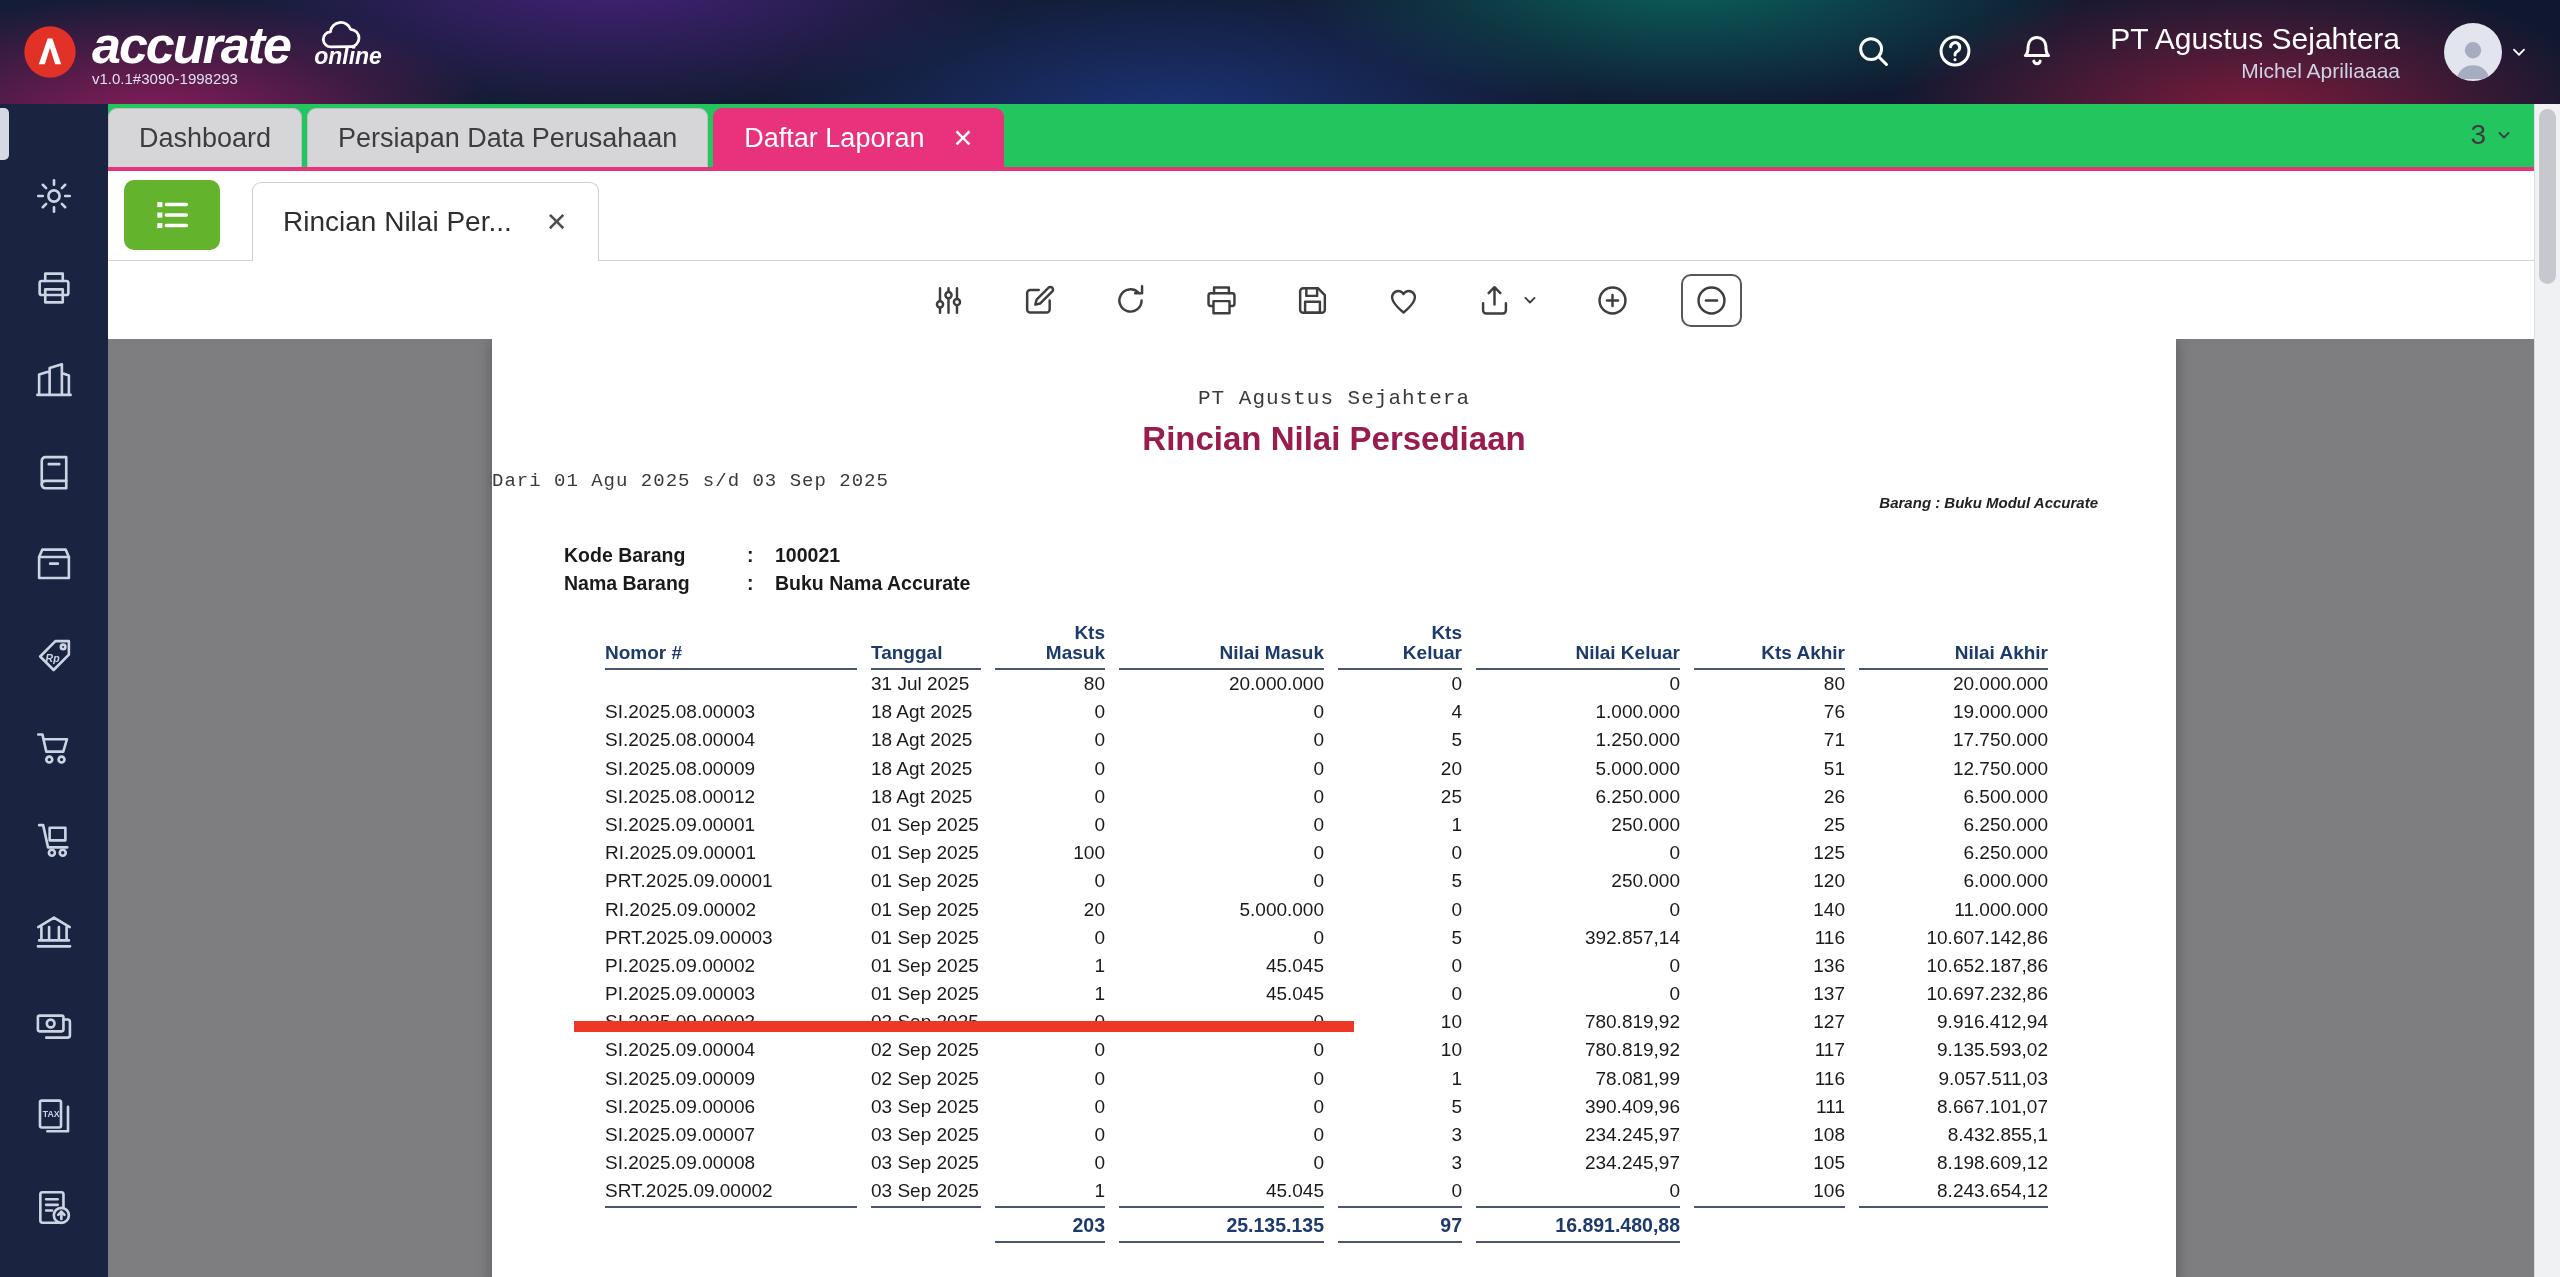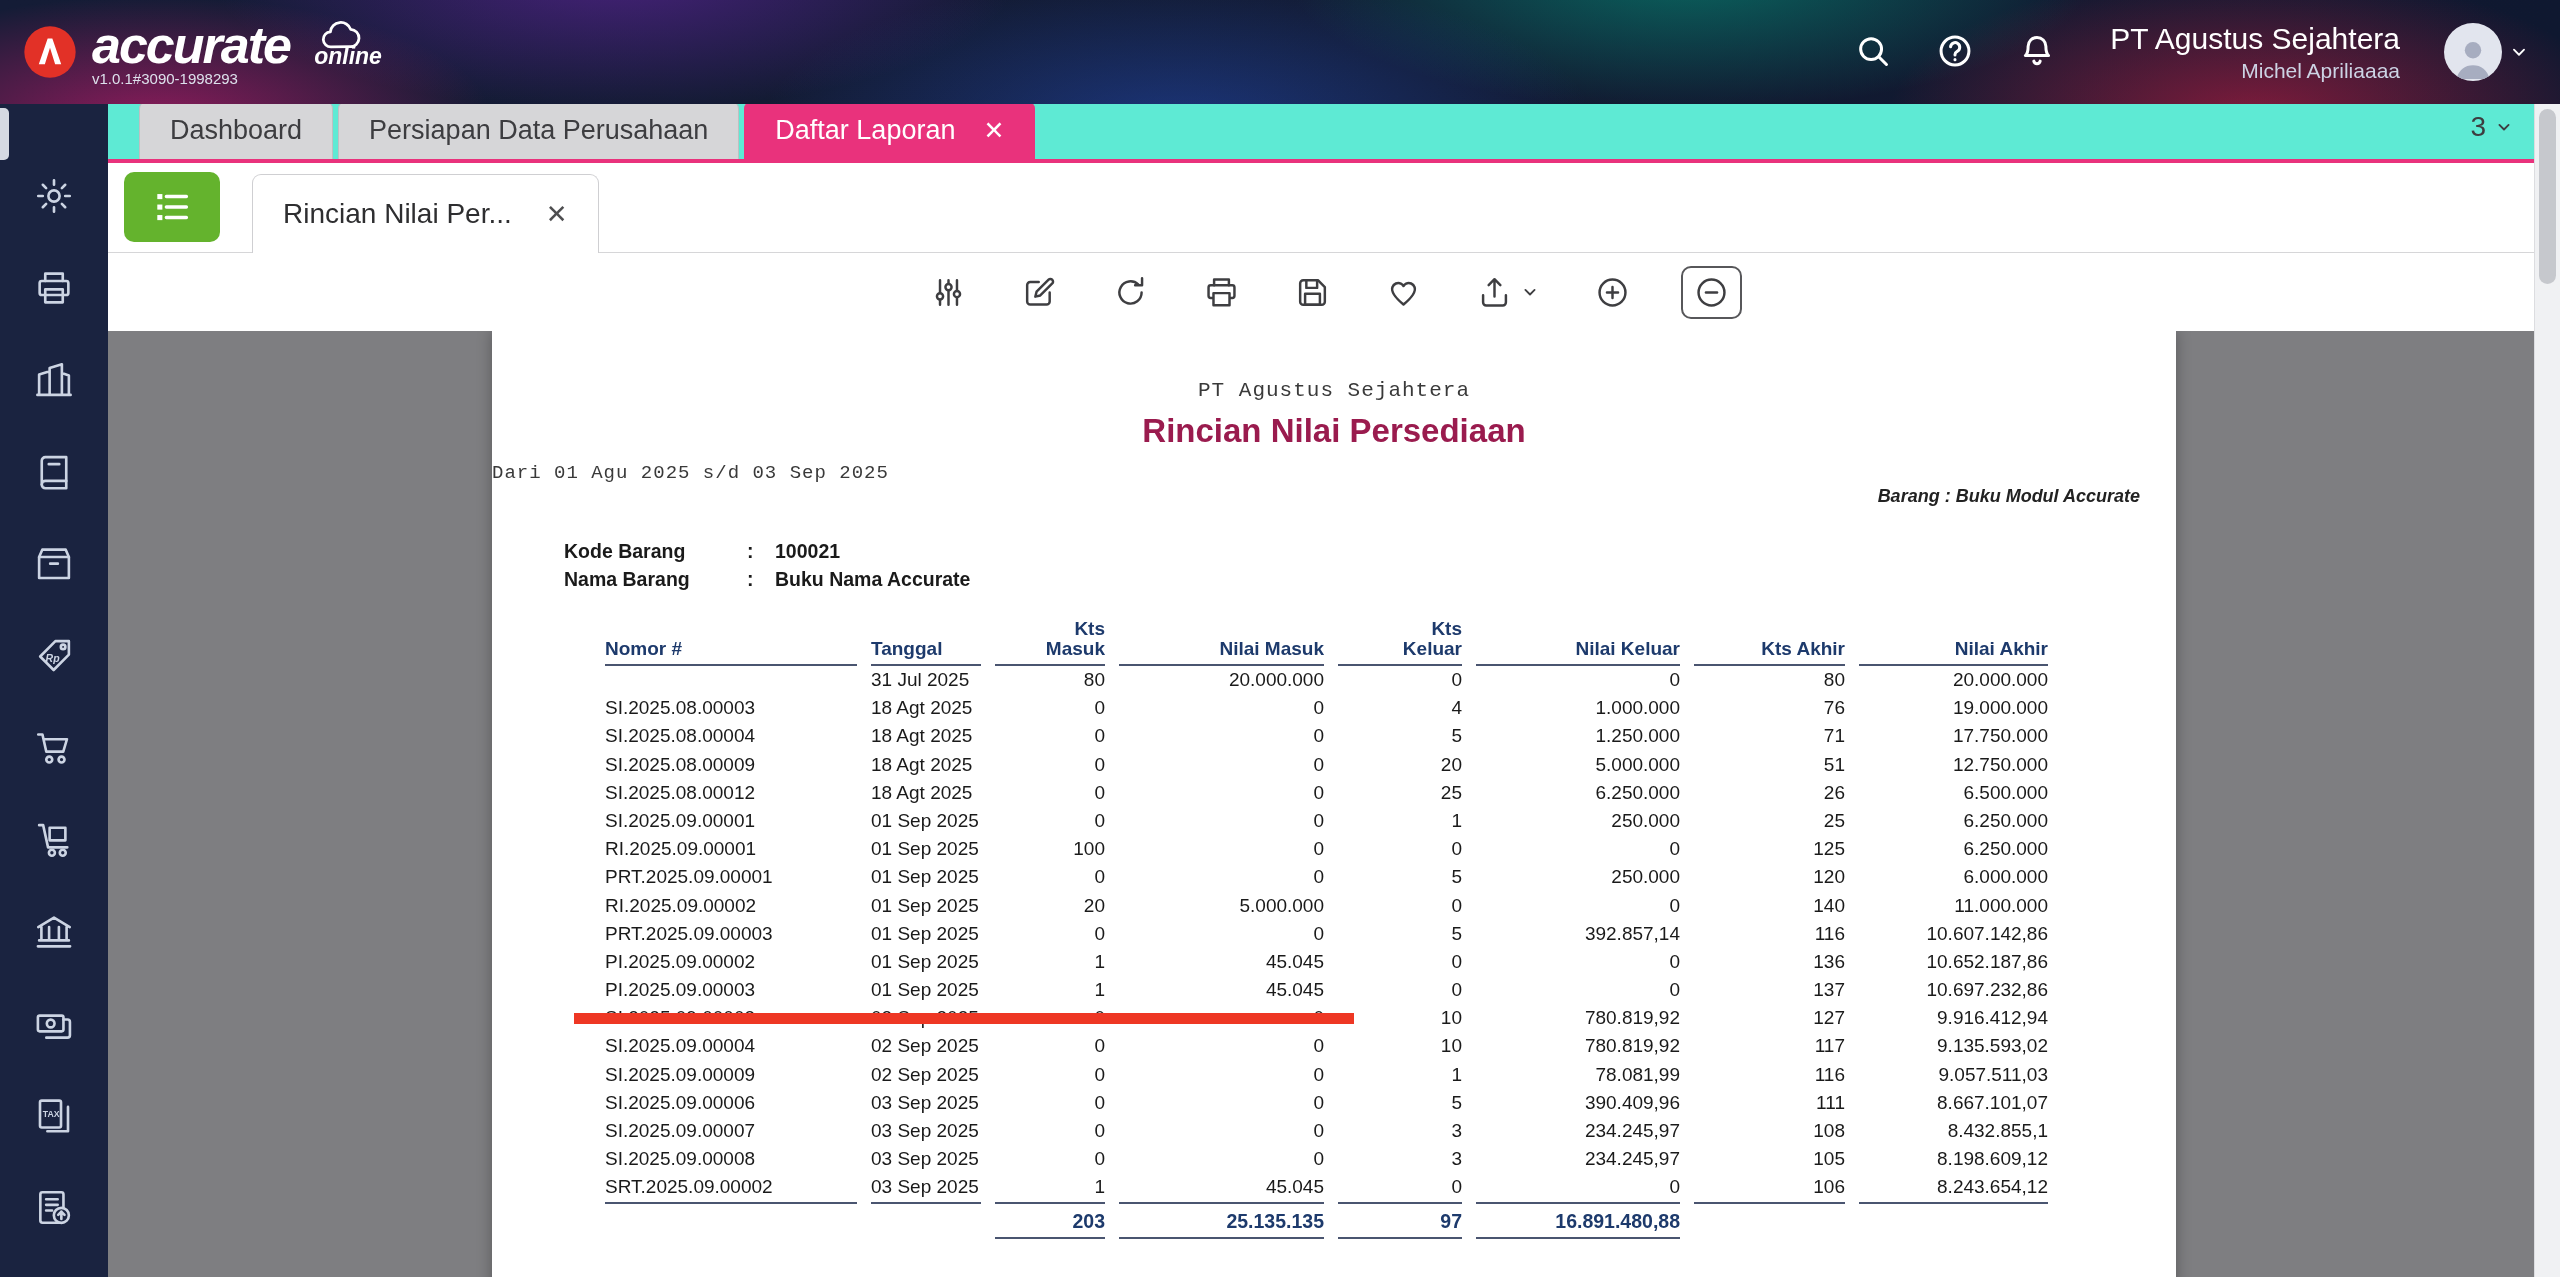--- a/index.html
+++ b/index.html
@@ -38,21 +38,21 @@
   
   .shell{display:flex;height:1185px}
   .sidebar{width:108px;background:var(--sidebar-navy,#1a2340);position:relative;display:flex;flex-direction:column;align-items:center;padding-top:70px;gap:48px;flex-shrink:0}
   .side-items{display:contents}
   .side-item{width:48px;height:44px;display:flex;align-items:center;justify-content:center;color:#ccd4e3;cursor:pointer;flex-shrink:0}
   .side-item svg{width:42px;height:42px}
   .edge-pill{position:absolute;left:0;top:4px;width:9px;height:52px;background:#d5d9e2;border-radius:0 5px 5px 0;cursor:pointer}
   .main{flex:1;display:flex;flex-direction:column;position:relative;background:#fff;min-width:0}
 
   
-  .tabbar{height:59px;background:#5eead4;display:flex;align-items:flex-end;padding-left:31px;position:relative;border-bottom:4px solid var(--brand-pink,#e9327c);flex-shrink:0}
+  .tabbar{height:67px;background:#22c55e;display:flex;align-items:flex-end;position:relative;border-bottom:4px solid var(--brand-pink,#e9327c);flex-shrink:0}
   .tab-strip{display:flex;align-items:flex-end;height:100%}
   .tab{height:59px;display:flex;align-items:center;padding:0 30px;font-size:27px;color:#3d3d40;background:#d6d6d8;border:1px solid #bfbfc2;border-bottom:none;border-radius:9px 9px 0 0;margin-right:5px;cursor:pointer;white-space:nowrap}
   .tab.active{background:var(--brand-pink,#e9327c);border-color:var(--brand-pink,#e9327c);color:#fff}
   .tab-close{margin-left:28px;font-size:25px;line-height:1;cursor:pointer}
   .tab-counter{position:absolute;right:46px;bottom:16px;display:flex;align-items:center;gap:8px;font-size:28px;color:#3d3d40;cursor:pointer}
   .tab-counter svg{width:20px;height:20px}
 
   
   .reporttabs{height:90px;background:#fff;border-bottom:1px solid #d6d6d8;display:flex;align-items:flex-end;padding-left:16px;gap:32px;flex-shrink:0}
   .green-btn{width:96px;height:70px;background:var(--green-button,#64b32d);border-radius:10px;display:flex;align-items:center;justify-content:center;margin-bottom:10px;flex-shrink:0}
@@ -67,21 +67,21 @@
   .tool-btn svg{width:37px;height:37px}
   .tool-btn .sm svg{width:20px;height:20px}
   .tool-btn.focusbox{border:2px solid #57575a;border-radius:10px;padding:6px 10px}
 
   
   .content{flex:1;background:#7e7e81;display:flex;justify-content:center;overflow:hidden;min-height:0}
   .page{width:1684px;height:100%;background:#fff;position:relative;box-shadow:0 0 14px rgba(0,0,0,.30);padding-top:48px}
   .r-company{text-align:center;font-family:"Liberation Mono",monospace;font-size:21px;color:#3a3a3a;letter-spacing:1px}
   .r-title{text-align:center;font-size:33px;font-weight:bold;color:var(--title-maroon,#9a1b4e);margin-top:10px}
   .r-period{text-align:left;font-family:"Liberation Mono",monospace;font-size:19px;color:#3a3a3a;margin-top:12px;letter-spacing:1px}
-  .r-note{text-align:right;padding-right:36px;font-size:18px;font-style:italic;font-weight:bold;color:#222;margin-top:2px}
+  .r-note{text-align:right;padding-right:78px;font-size:15px;font-style:italic;font-weight:bold;color:#222;margin-top:2px}
   .meta{margin:30px 0 0 72px}
   .meta-row{display:grid;grid-template-columns:183px 28px auto;font-size:19.5px;font-weight:bold;color:#1a1a1a;height:28px;line-height:28px}
   .grid8{display:grid;grid-template-columns:252px 110px 110px 205px 124px 204px 151px 189px;column-gap:14px;margin-left:113px}
   .thead{margin-top:26px;align-items:end}
   .hc{font-size:19px;font-weight:bold;color:var(--table-navy,#1d3a6c);white-space:pre-line;border-bottom:2px solid #4a5570;padding-bottom:5px;line-height:20px}
   .c0,.c1{text-align:left}
   .c2,.c3,.c4,.c5,.c6,.c7{text-align:right}
   .tc{font-size:19px;height:28.2px;line-height:28.2px;white-space:nowrap;color:#1a1a1a}
   .tot{border-top:2px solid #4a5570;font-size:19.5px;font-weight:bold;color:var(--table-navy,#1d3a6c);padding:5px 0 4px;line-height:24px;min-height:35px}
   .tot.filled{border-bottom:2px solid #4a5570}

